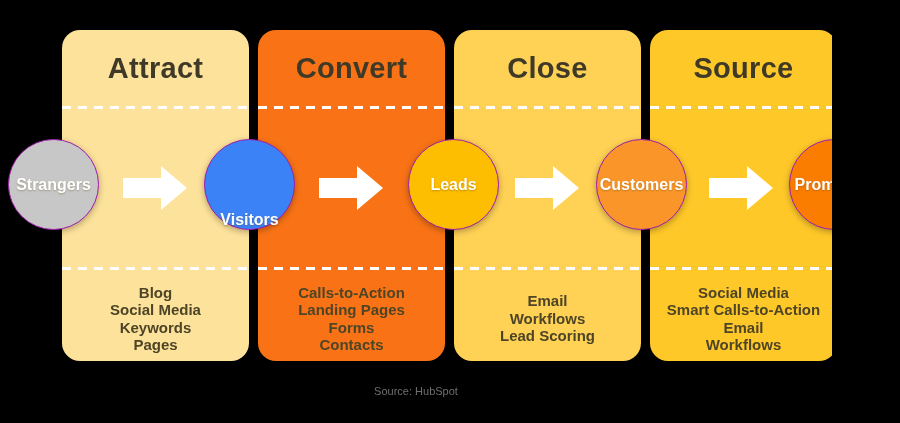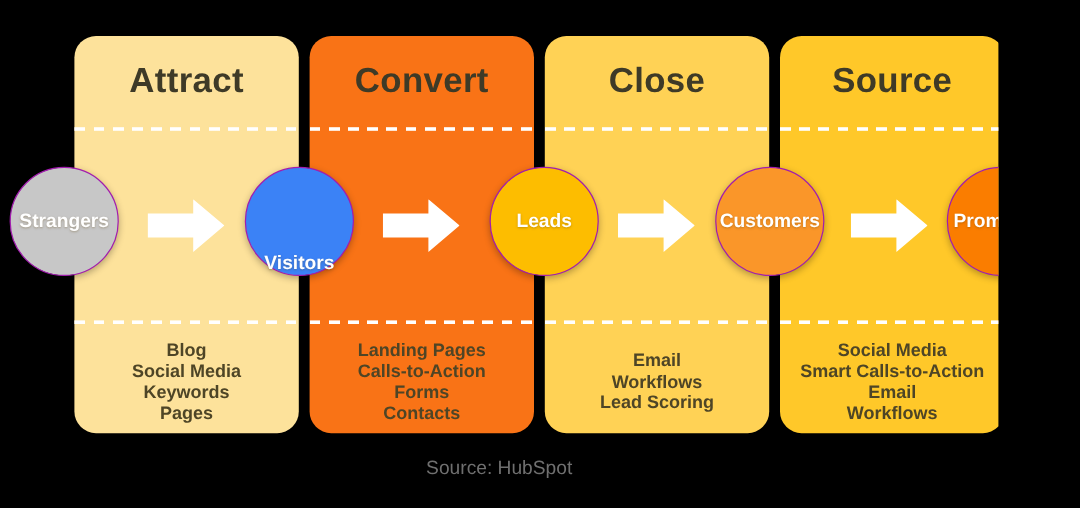--- a/index.html
+++ b/index.html
@@ -62,21 +62,21 @@
   .a0 { left:123px; }
   .a1 { left:319px; }
   .a2 { left:515px; }
   .a3 { left:709px; }
   .arrow svg { display:block; width:64px; height:44px; }
   .arrow path { fill:#ffffff; }
 
   
   .caption {
     position:absolute; left:0; right:0; top:383px;
-    text-align:center; font-size:16px; line-height:16px; color:#6F6F6F;
+    text-align:center; font-size:11px; line-height:16px; color:#6F6F6F;
   }
 </style>
 </head>
 <body>
 
 <div class="canvas">
 
   <section class="panel p0" style="background: rgb(253, 226, 155);">
     <h2 class="title">Attract</h2>
     <div class="dash dash-top"></div>
@@ -87,22 +87,22 @@
       <li>Keywords</li>
       <li>Pages</li>
     </ul>
   </section>
 
   <section class="panel p1" style="background: #f97316;">
     <h2 class="title">Convert</h2>
     <div class="dash dash-top"></div>
     <div class="dash dash-bottom"></div>
     <ul class="tactics">
+      <li>Calls-to-Action</li>
       <li>Landing Pages</li>
-      <li>Calls-to-Action</li>
       <li>Forms</li>
       <li>Contacts</li>
     </ul>
   </section>
 
   <section class="panel p2" style="background: rgb(255, 210, 85);">
     <h2 class="title">Close</h2>
     <div class="dash dash-top"></div>
     <div class="dash dash-bottom"></div>
     <ul class="tactics">

